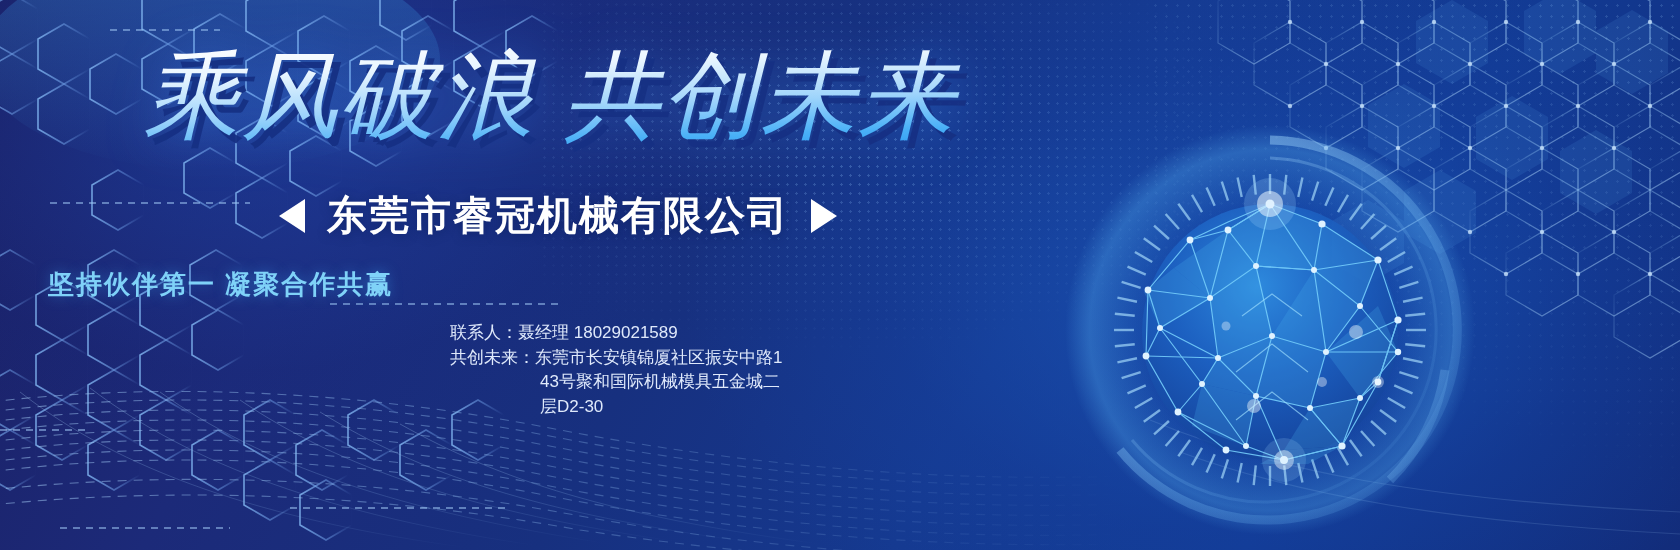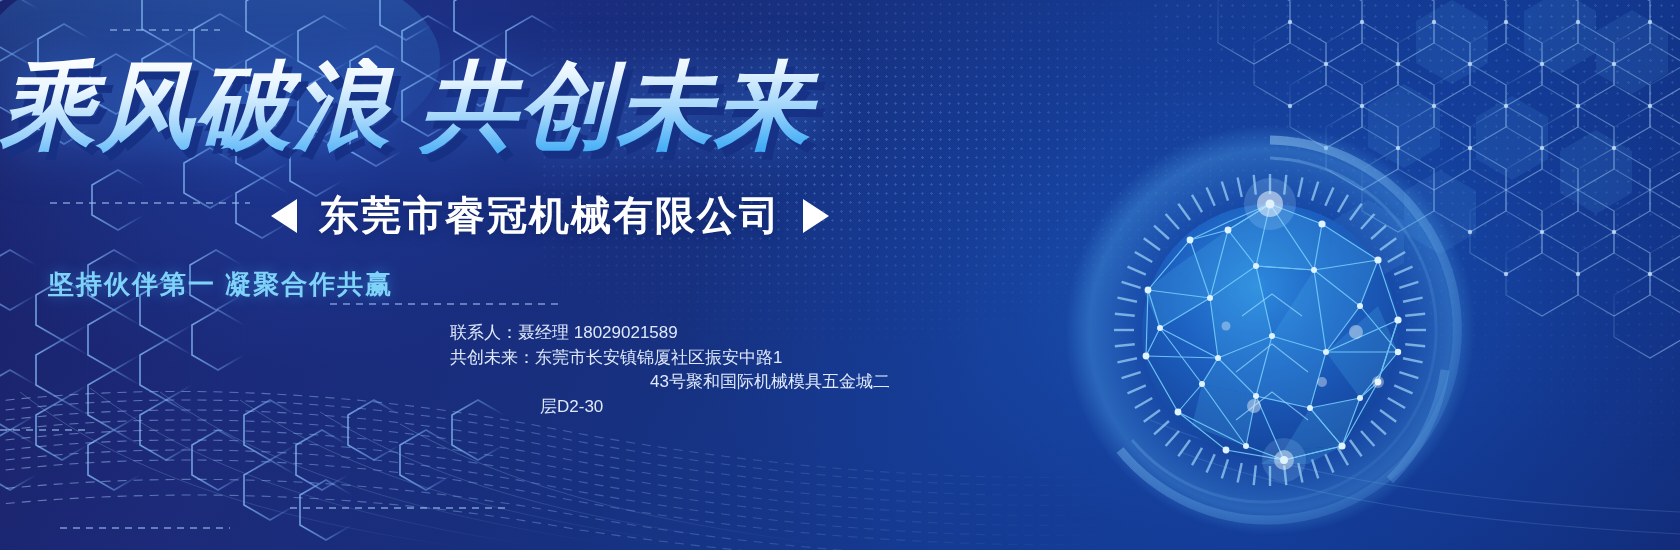--- a/index.html
+++ b/index.html
@@ -34,38 +34,38 @@
     background-size:11px 11px;
     -webkit-mask-image:linear-gradient(200deg, rgba(0,0,0,.8), rgba(0,0,0,0) 70%);
             mask-image:linear-gradient(200deg, rgba(0,0,0,.8), rgba(0,0,0,0) 70%);
     pointer-events:none;
   }
 
   
   .content{position:absolute;left:0;top:0;width:1100px;height:550px;}
 
   .headline{
-    position:absolute;left:0;top:58px;width:1100px;
-    text-align:left;
+    position:absolute;left:0;top:48px;width:1100px;
+    text-align:center;
     font-size:96px;
-    font-weight:bold;
+    font-weight:normal;
     font-style:italic;
     letter-spacing:2px;
     line-height:1;
     white-space:nowrap;
     background:linear-gradient(178deg,#ffffff 0%,#eaf6ff 26%,#9ed4fb 58%,#49b0f7 84%,#2e9bf2 100%);
     -webkit-background-clip:text;
             background-clip:text;
     color:transparent;
     -webkit-text-fill-color:transparent;
     filter:drop-shadow(7px 8px 0 rgba(22,48,132,0.95)) drop-shadow(0 0 24px rgba(70,150,255,0.30));
   }
 
   .namerow{
-    position:absolute;left:0;top:188px;width:1100px;
+    position:absolute;left:8px;top:188px;width:1100px;
     display:flex;align-items:center;justify-content:center;gap:22px;
   }
   .tri{width:0;height:0;border-top:17px solid transparent;border-bottom:17px solid transparent;}
   .tri-l{border-right:26px solid #ffffff;}
   .tri-r{border-left:26px solid #ffffff;}
   .company{
     font-size:40px;font-weight:bold;color:#ffffff;letter-spacing:2px;white-space:nowrap;
     text-shadow:0 2px 10px rgba(10,30,90,0.55);
   }
 
@@ -499,18 +499,18 @@
       <span class="tri tri-l"></span>
       <span class="company">东莞市睿冠机械有限公司</span>
       <span class="tri tri-r"></span>
     </div>
 
     <div class="slogan">坚持伙伴第一 凝聚合作共赢</div>
 
     <div class="contact">
       <span class="line">联系人：聂经理 18029021589</span>
       <span class="addr">共创未来：东莞市长安镇锦厦社区振安中路1</span>
-      <span class="addr" style="padding-left:90px;text-align:right;">43号聚和国际机械模具五金城二</span>
+      <span class="addr" style="padding-left:90px;">43号聚和国际机械模具五金城二</span>
       <span class="addr" style="padding-left:90px;">层D2-30</span>
     </div>
 
   </div>
 </div>
 
 </body></html>

